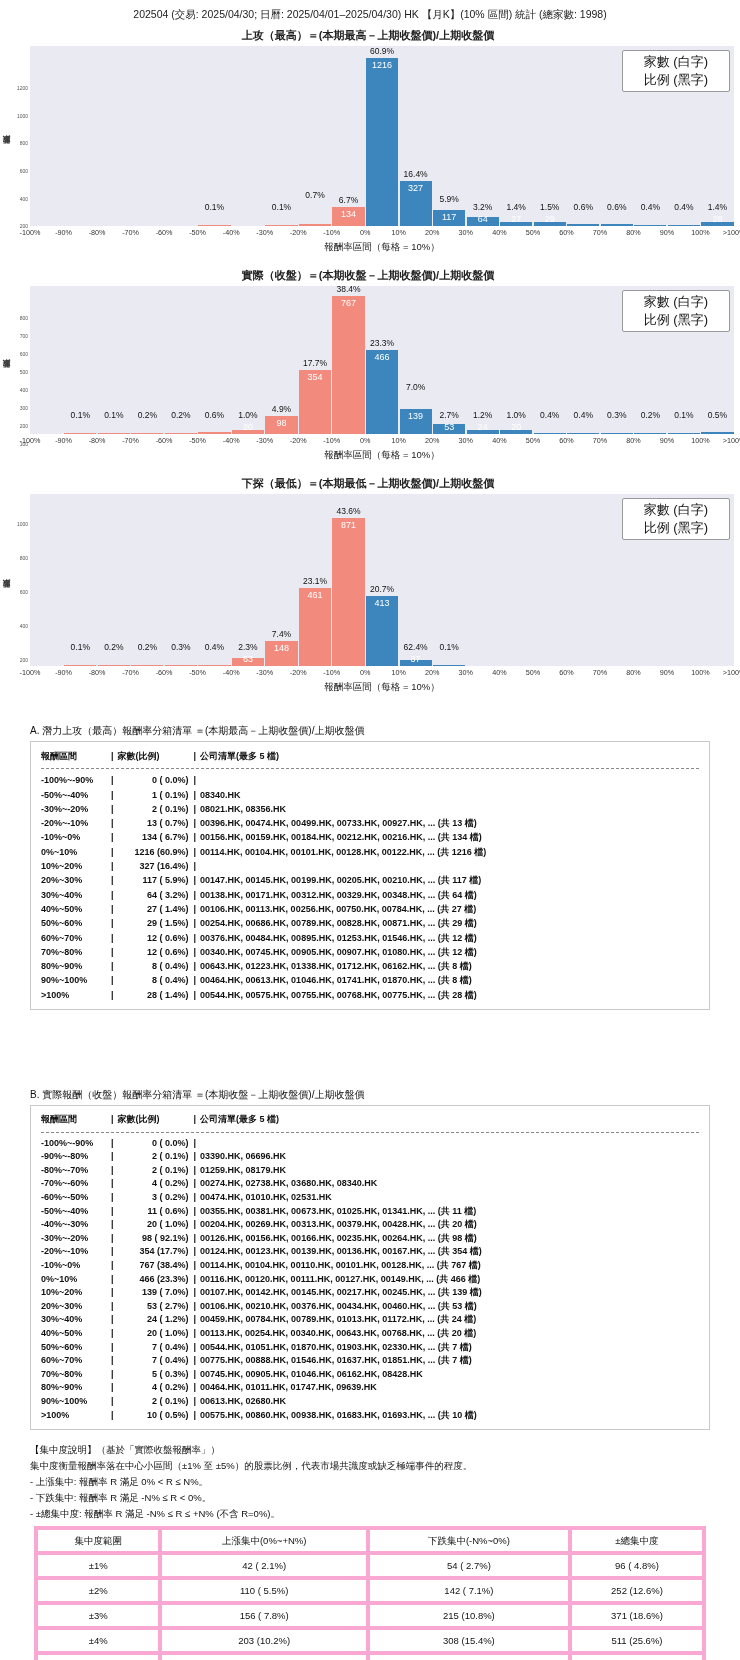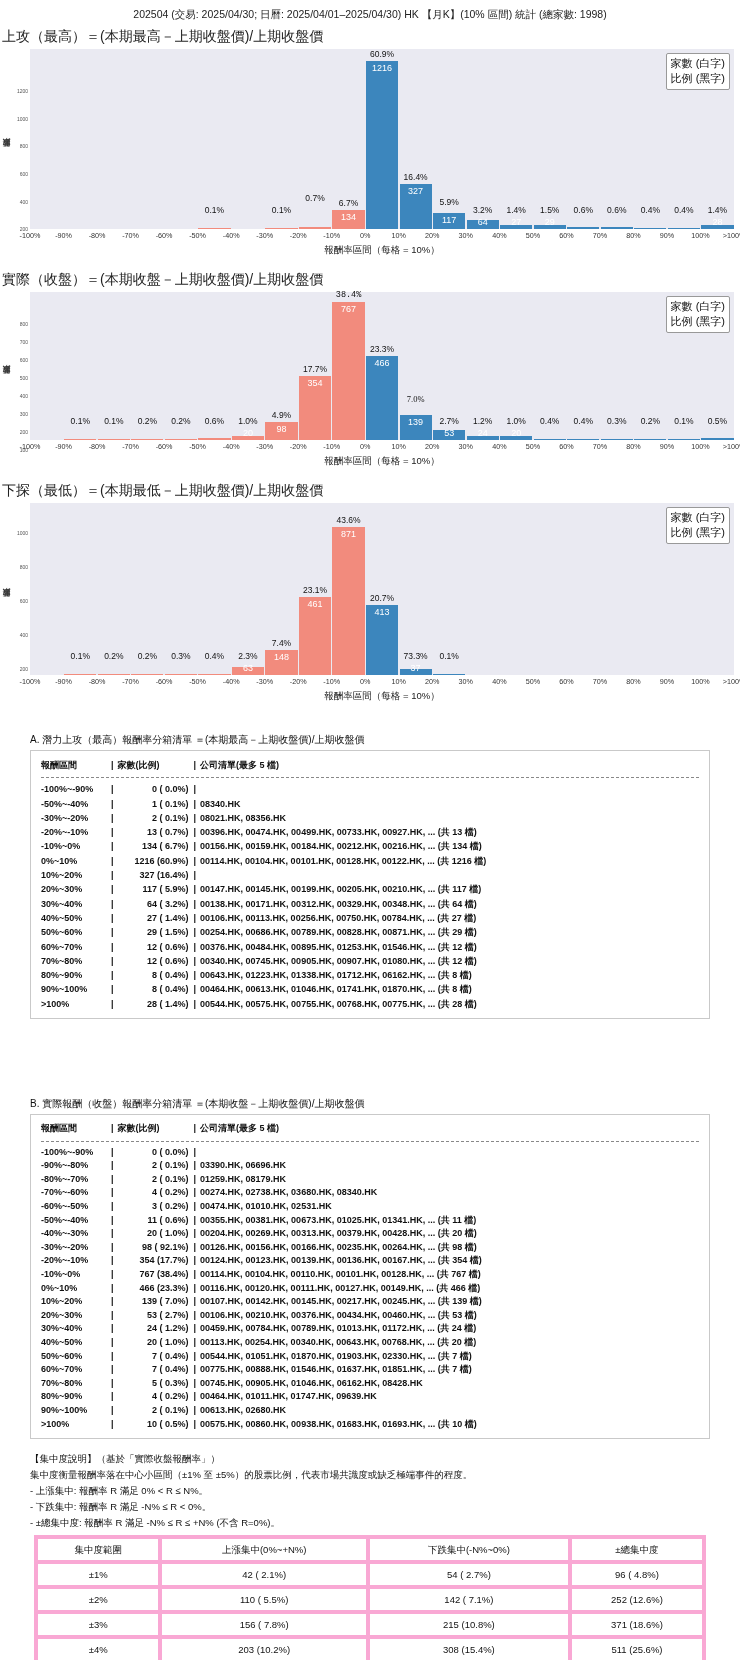--- a/index.html
+++ b/index.html
@@ -4,37 +4,37 @@
 <style>
   * { margin:0; padding:0; box-sizing:border-box; }
   body {
     width: 740px; min-height: 1660px; background:#fff; color:#111;
     font-family: "Liberation Sans", "DejaVu Sans", sans-serif;
     overflow-x: hidden;
   }
   .page-title { text-align:center; font-size:10.5px; padding:8px 0 6px; color:#222; }
 
   .chart { margin: 0 6px 14px 2px; }
-  .chart-title { font-size:14px; font-weight:400; margin-bottom:3px; color:#222; }
+  .chart-title { text-align:center; font-size:11px; font-weight:700; margin-bottom:3px; color:#222; }
   .chart-row { display:flex; align-items:stretch; }
   .ylab { width:12px; display:flex; align-items:center; justify-content:center;
           font-size:8px; color:#333; writing-mode:vertical-rl; transform:rotate(180deg); }
   .ycol { width:16px; position:relative; }
   .ytick { position:absolute; right:2px; font-size:5px; color:#555; line-height:6px; }
   .plot-outer { flex:1; position:relative; }
   .plot { position:relative; background: var(--plotbg,#eaeaf2); width:100%; overflow:visible; }
   .bars { position:absolute; left:0; right:0; bottom:0; top:0; display:flex; align-items:flex-end; }
   .bin { flex:1 1 0; position:relative; height:100%; }
   .bar { position:absolute; left:2%; right:2%; bottom:0; }
   .bar.up   { background: var(--up,#3c86bd); }
   .bar.down { background: var(--down,#f28b7d); }
   .pct { position:absolute; left:-60%; width:220%; text-align:center; font-size:8.5px; color:#111; line-height:10px; z-index:2; }
   .cnt { position:absolute; left:-25%; width:150%; text-align:center; font-size:9px; color:#fff; line-height:11px; z-index:2; }
   .legend { position:absolute; top:4px; right:4px; background:#fff; border:1px solid #999;
-            border-radius:2px; padding:2px 4px; font-size:11px; line-height:1.4; color:#111; z-index:3; }
+            border-radius:2px; padding:2px 21px; font-size:13px; line-height:1.4; color:#111; z-index:3; }
   .xticks { position:relative; height:10px; margin-top:2px; }
   .xtick { position:absolute; transform:translateX(-50%); font-size:7.2px; color:#333; white-space:nowrap; }
   .xlabel { text-align:center; font-size:9.5px; margin-top:3px; color:#222; }
 
   .list-section { margin: 0 30px; }
   #list-a { margin-top: 30px; }
   #list-b { margin-top: 78px; }
   .list-heading { font-size:10px; color:#111; margin-bottom:3px; }
   .list-box { border:1px solid #c9c9c9; background:#fff; padding:7px 10px;font-weight:bold; }
   .lrow { display:flex; font-size:9px; line-height:14.3px; white-space:nowrap; color:#111; }
@@ -228,31 +228,31 @@
               <div class="pct" style="bottom: 19.6878px;">4.9%</div>
               <div class="cnt" style="bottom: 4.6878px;">98</div>
             </div>
             <div class="bin">
               <div class="bar down" style="height: 63.8927px;"></div>
               <div class="pct" style="bottom: 65.8927px;">17.7%</div>
               <div class="cnt" style="bottom: 50.8927px;">354</div>
             </div>
             <div class="bin">
               <div class="bar down" style="height: 138.434px;"></div>
-              <div class="pct" style="bottom: 140.434px; font-family: Liberation Mono, monospace;">38.4%</div>
+              <div class="pct" style="bottom: 140.434px;">38.4%</div>
               <div class="cnt" style="bottom: 125.434px;">767</div>
             </div>
             <div class="bin">
               <div class="bar up" style="height: 84.1073px;"></div>
               <div class="pct" style="bottom: 86.1073px;">23.3%</div>
               <div class="cnt" style="bottom: 71.1073px;">466</div>
             </div>
             <div class="bin">
               <div class="bar up" style="height: 25.0878px;"></div>
-              <div class="pct" style="bottom: 36px; font-family: Liberation Serif, serif;">7.0%</div>
+              <div class="pct" style="bottom: 42px;">7.0%</div>
               <div class="cnt" style="bottom: 12.0878px;">139</div>
             </div>
             <div class="bin">
               <div class="bar up" style="height: 9.56585px;"></div>
               <div class="pct" style="bottom: 14px;">2.7%</div>
               <div class="cnt" style="bottom: 1px;">53</div>
             </div>
             <div class="bin">
               <div class="bar up" style="height: 4.33171px;"></div>
               <div class="pct" style="bottom: 14px;">1.2%</div>
@@ -377,21 +377,21 @@
               <div class="pct" style="bottom: 150.329px;">43.6%</div>
               <div class="cnt" style="bottom: 135.329px;">871</div>
             </div>
             <div class="bin">
               <div class="bar up" style="height: 70.3327px;"></div>
               <div class="pct" style="bottom: 72.3327px;">20.7%</div>
               <div class="cnt" style="bottom: 57.3327px;">413</div>
             </div>
             <div class="bin">
               <div class="bar up" style="height: 6.30099px;"></div>
-              <div class="pct" style="bottom: 14px;">73.3%</div>
+              <div class="pct" style="bottom: 14px;">62.4%</div>
               <div class="cnt" style="bottom: 1px;">37</div>
             </div>
             <div class="bin">
               <div class="bar up" style="height: 0.6px;"></div>
               <div class="pct" style="bottom: 14px;">0.1%</div>
             </div>
             <div class="bin"></div>
             <div class="bin"></div>
             <div class="bin"></div>
             <div class="bin"></div>

